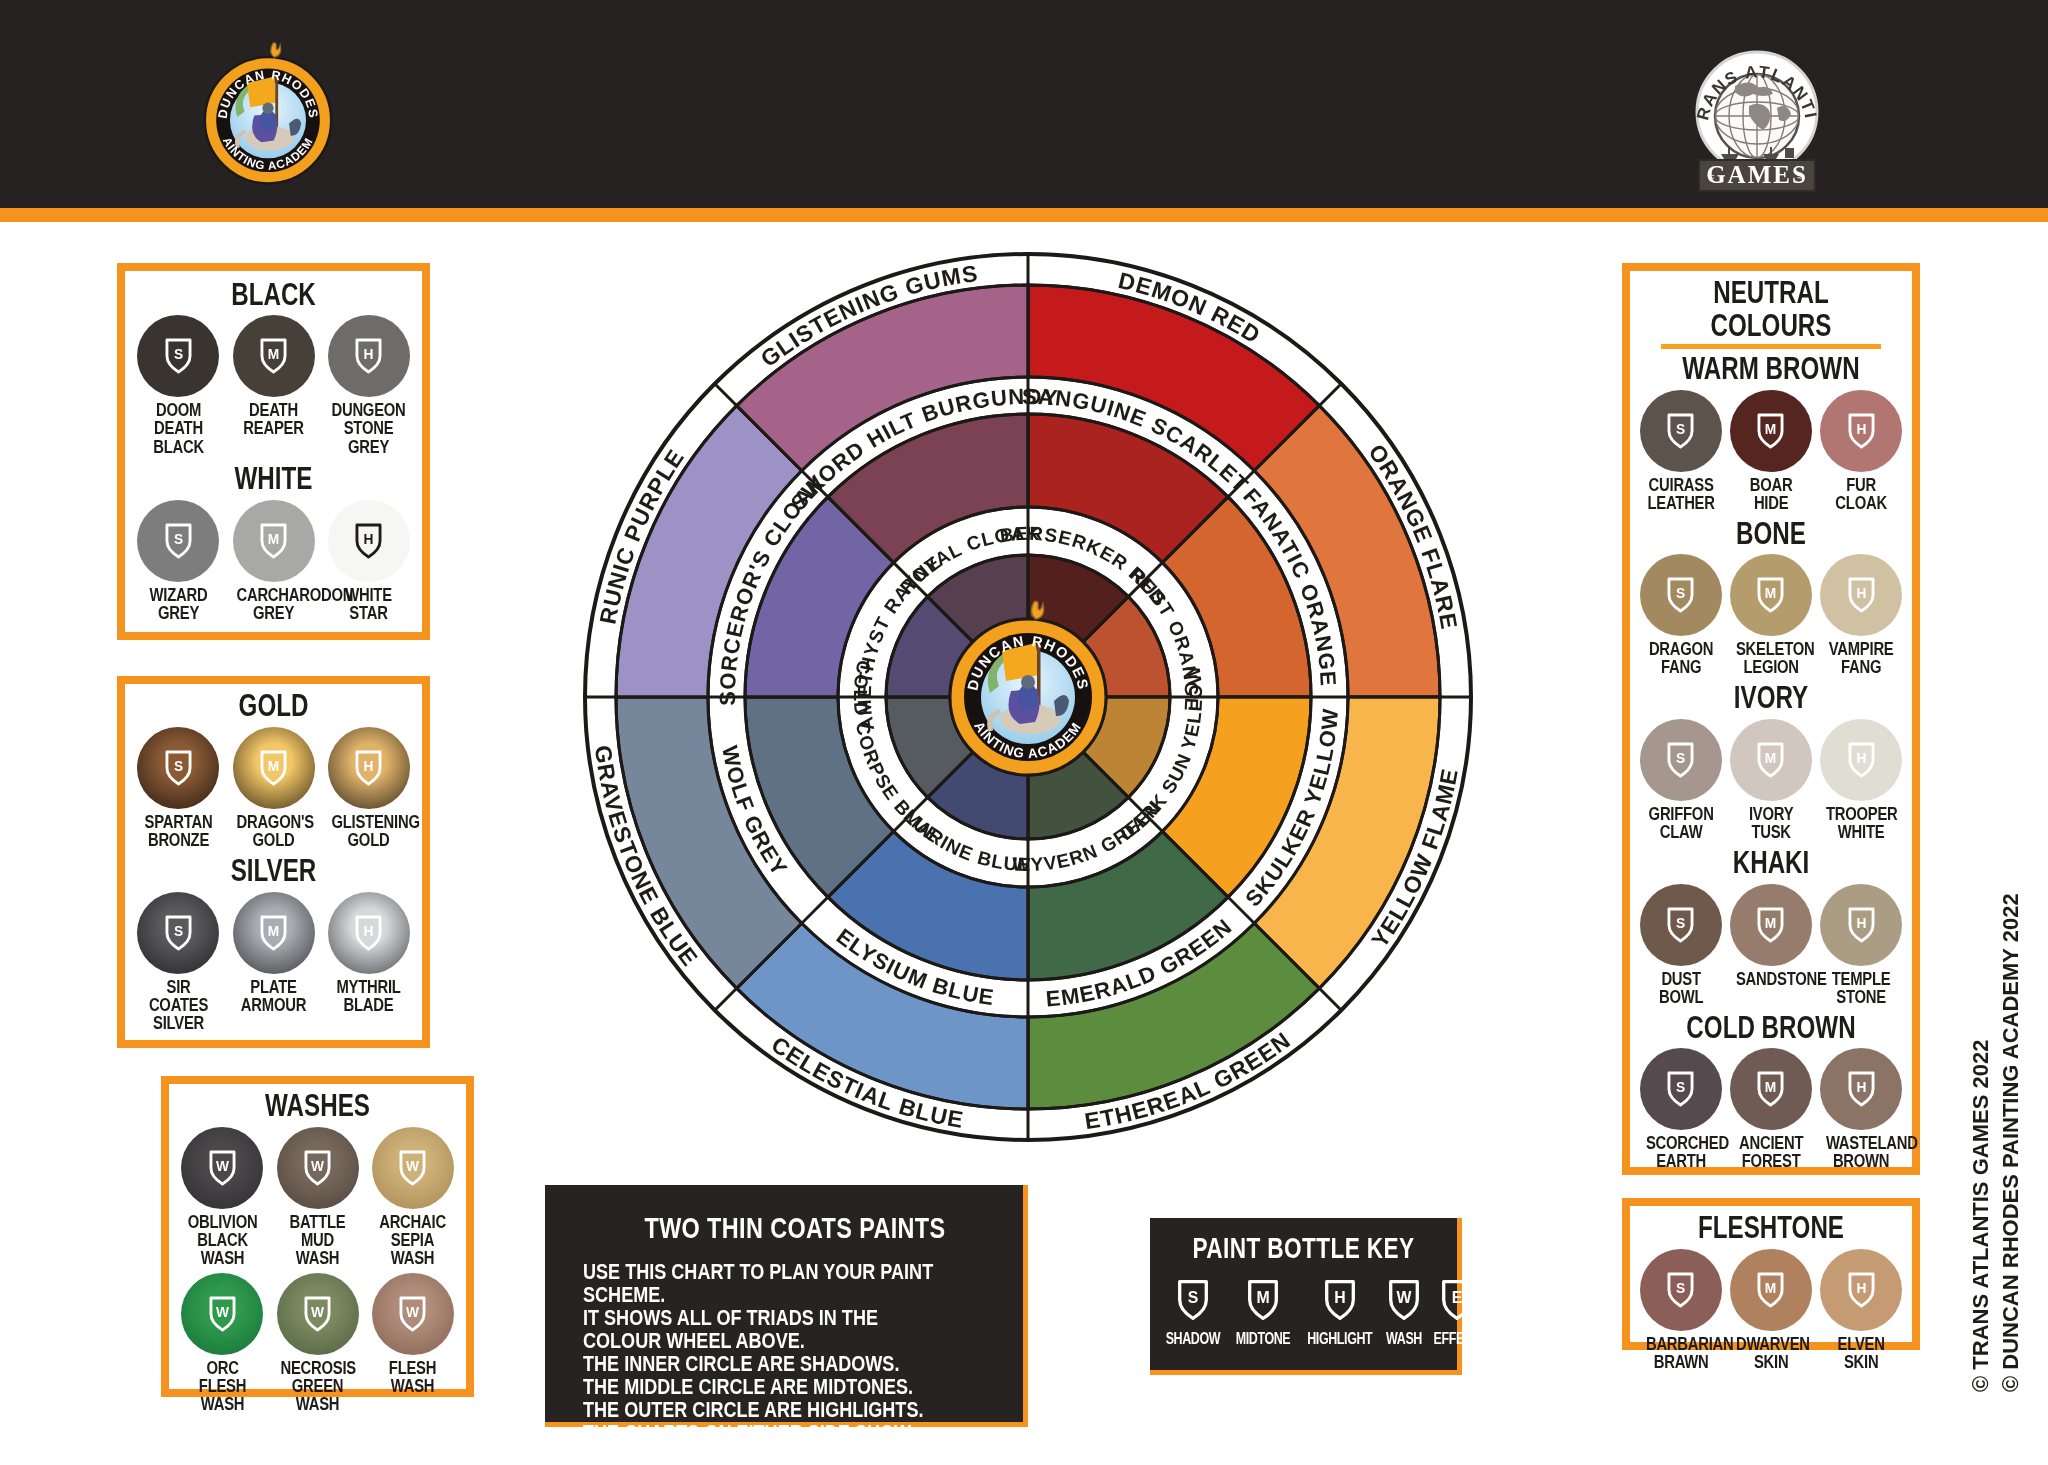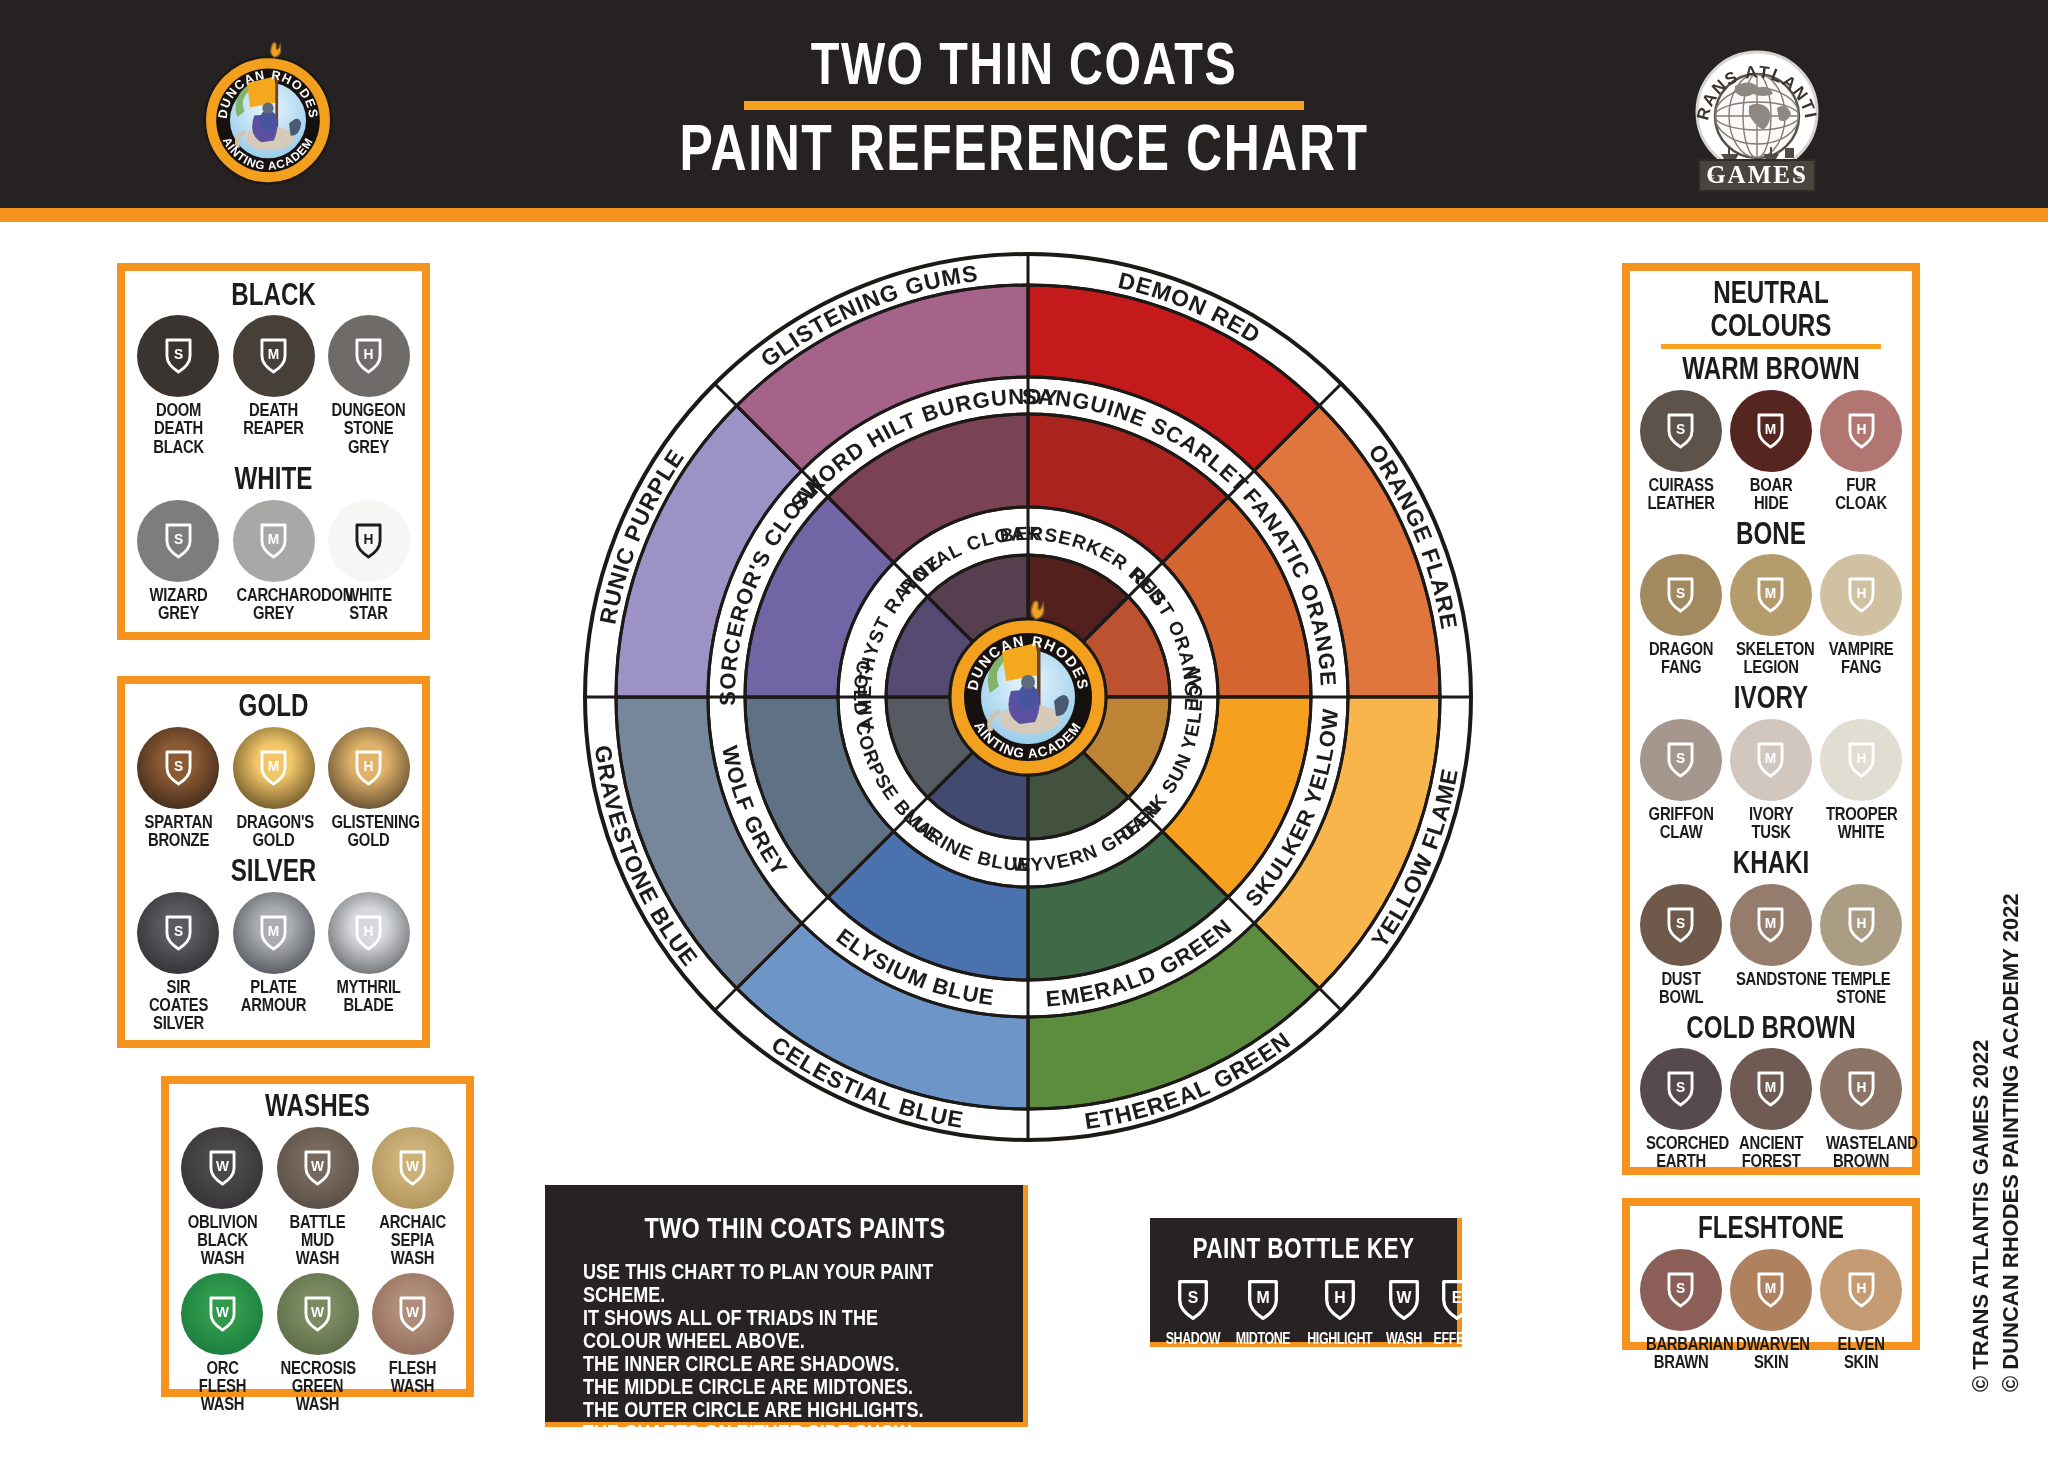--- a/index.html
+++ b/index.html
@@ -35,21 +35,21 @@
          white-space:pre-line;letter-spacing:-0.3px;}
   
   #wheel-mount{position:absolute;left:568px;top:237px;width:920px;height:920px;}
   .wheel-label{font-weight:bold;fill:#1d1c1a;letter-spacing:1px;}
   
   .darkbox{position:absolute;background:#272323;color:#ffffff;
            border-right:5px solid #f6921e;border-bottom:5px solid #f6921e;box-sizing:border-box;}
   #info-box{left:545px;top:1185px;width:483px;height:242px;padding:26px 16px 0 38px;}
   #info-title{font-size:30px;font-weight:bold;text-align:center;margin-bottom:16px;letter-spacing:0.5px;}
   #info-body{font-size:21.5px;font-weight:bold;line-height:1.07;white-space:pre-line;letter-spacing:0px;}
-  #key-box{left:1150px;top:1218px;width:312px;height:129px;padding:14px 8px 0 8px;}
+  #key-box{left:1150px;top:1218px;width:312px;height:157px;padding:14px 8px 0 8px;}
   #key-title{font-size:29px;font-weight:bold;text-align:center;letter-spacing:0.5px;}
   #key-items{display:flex;justify-content:space-evenly;margin-top:12px;}
   .key-item{text-align:center;}
   .key-item-label{font-size:16px;font-weight:bold;margin-top:3px;letter-spacing:-0.5px;}
   
   #copyright{position:absolute;left:1966px;top:1392px;transform:rotate(-90deg);
              transform-origin:0 0;width:640px;font-size:22px;font-weight:bold;line-height:1.35;
              letter-spacing:0px;color:#1d1c1a;}
 </style>
 </head>
@@ -84,25 +84,20 @@
     <circle cx="0" cy="-15" r="7" fill="#5d6b7c"></circle>
   </g>
   <text font-size="15.5" font-weight="bold" fill="#ffffff" letter-spacing="1.5">
     <textPath href="#alt-t-h" startOffset="50%" text-anchor="middle">DUNCAN RHODES</textPath>
   </text>
   <text font-size="14.5" font-weight="bold" fill="#ffffff" letter-spacing="1">
     <textPath href="#alt-b-h" startOffset="50%" text-anchor="middle">PAINTING ACADEMY</textPath>
   </text>
 </g>
         </svg></div>
-    <div id="title-block">
-      <div id="title-line1" class="cond">TWO THIN COATS</div>
-      <div id="title-underline"></div>
-      <div id="title-line2" class="cond">PAINT REFERENCE CHART</div>
-    </div>
     <div id="publisher-logo">
 <svg width="140" height="150" viewBox="-70 -62 140 150">
   <defs>
     <clipPath id="ta-clip">
               <circle cx="0" cy="4" r="42"></circle>
             </clipPath>
     <path id="ta-arc" d="M-48.6,8.3 A49,49 0 0 1 48.6,8.3"></path>
   </defs>
   <circle cx="0" cy="0" r="60" fill="#ffffff" stroke="#d8d5d1" stroke-width="3"></circle>
   <circle cx="0" cy="4" r="42" fill="#fbfaf8" stroke="#56504a" stroke-width="2.5"></circle>

